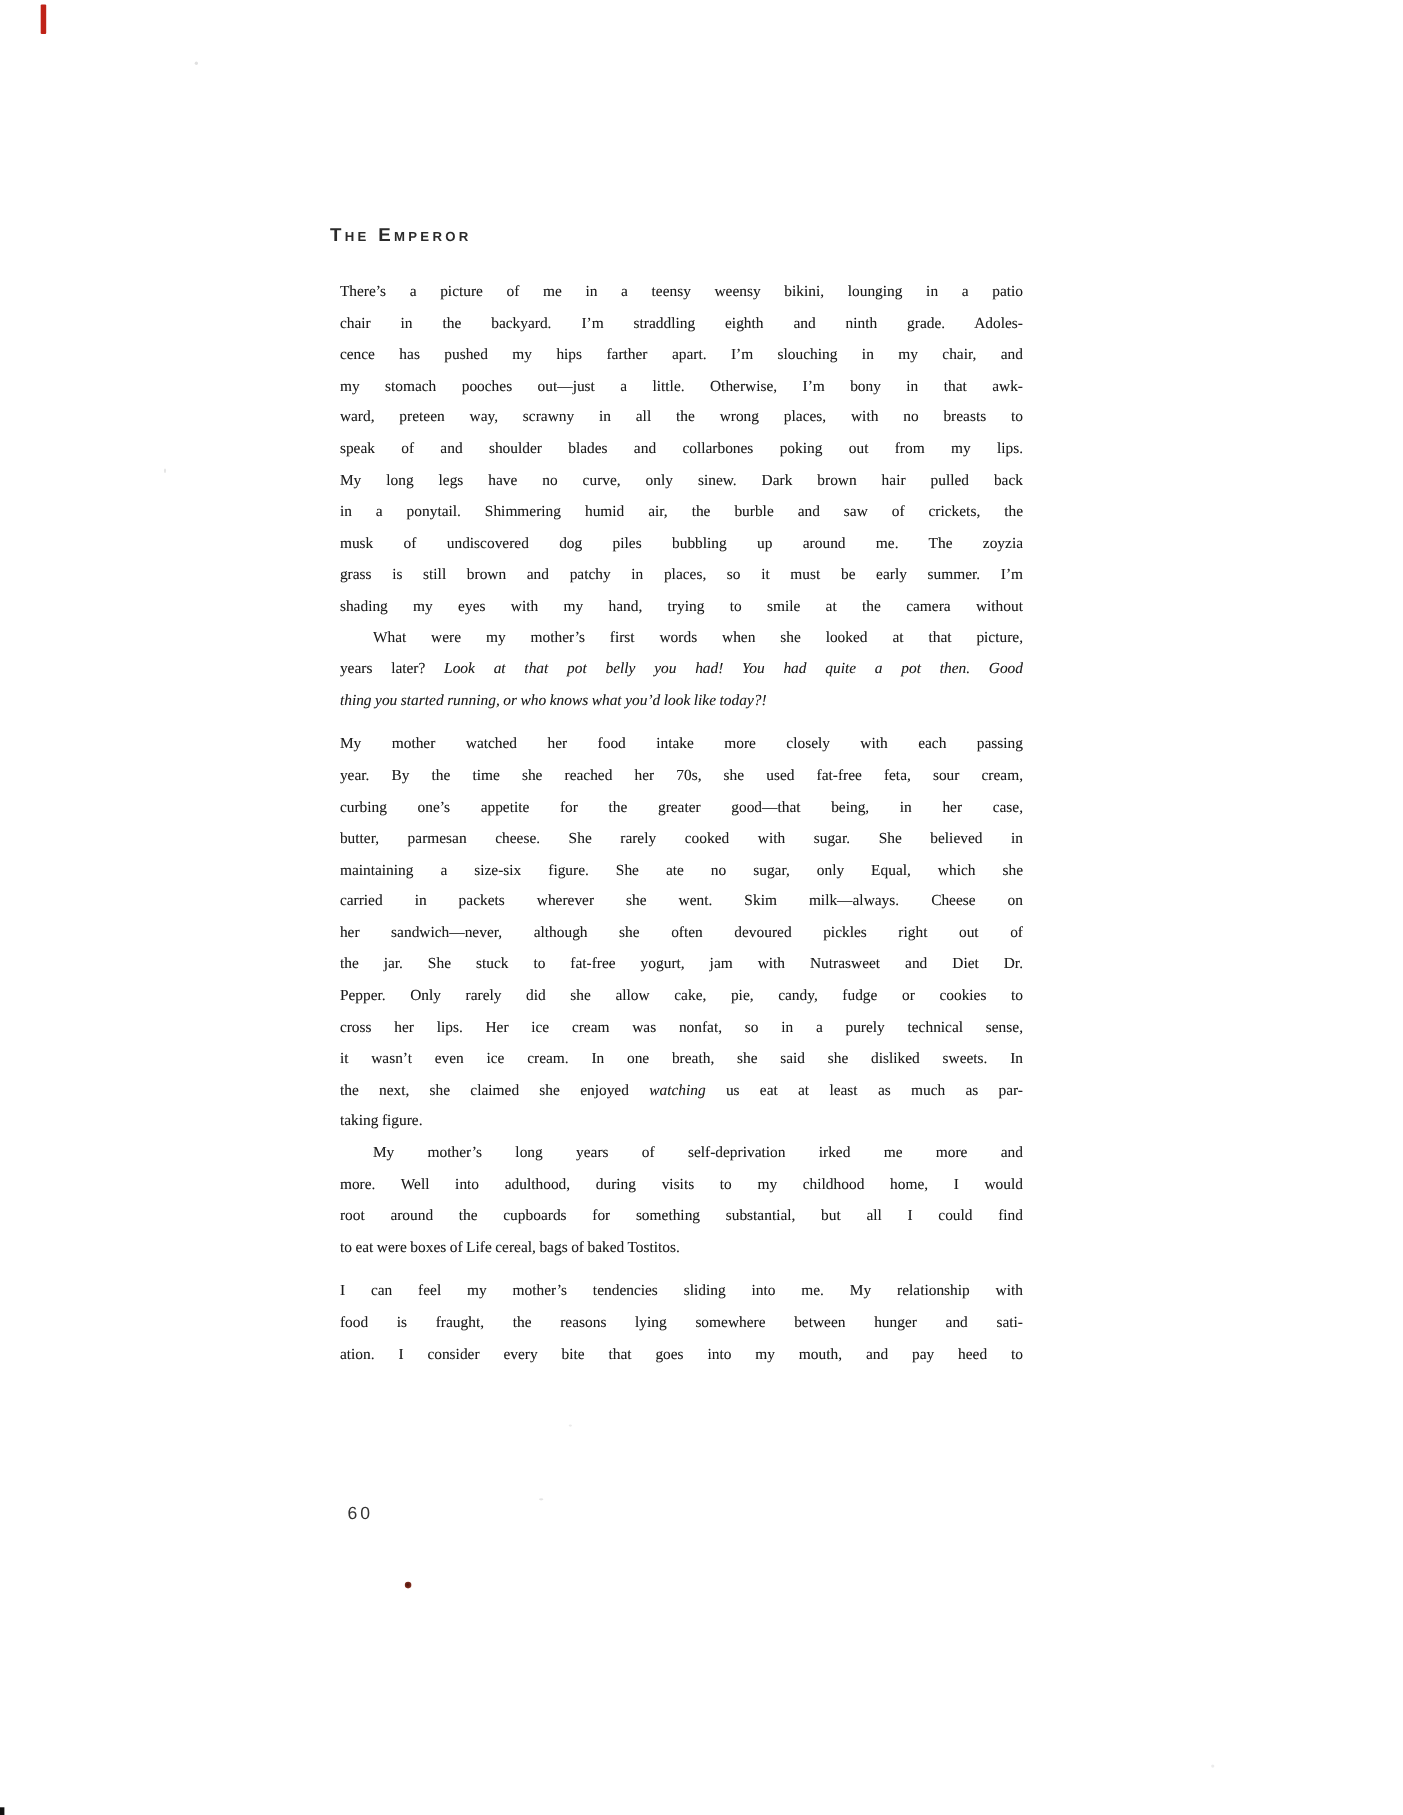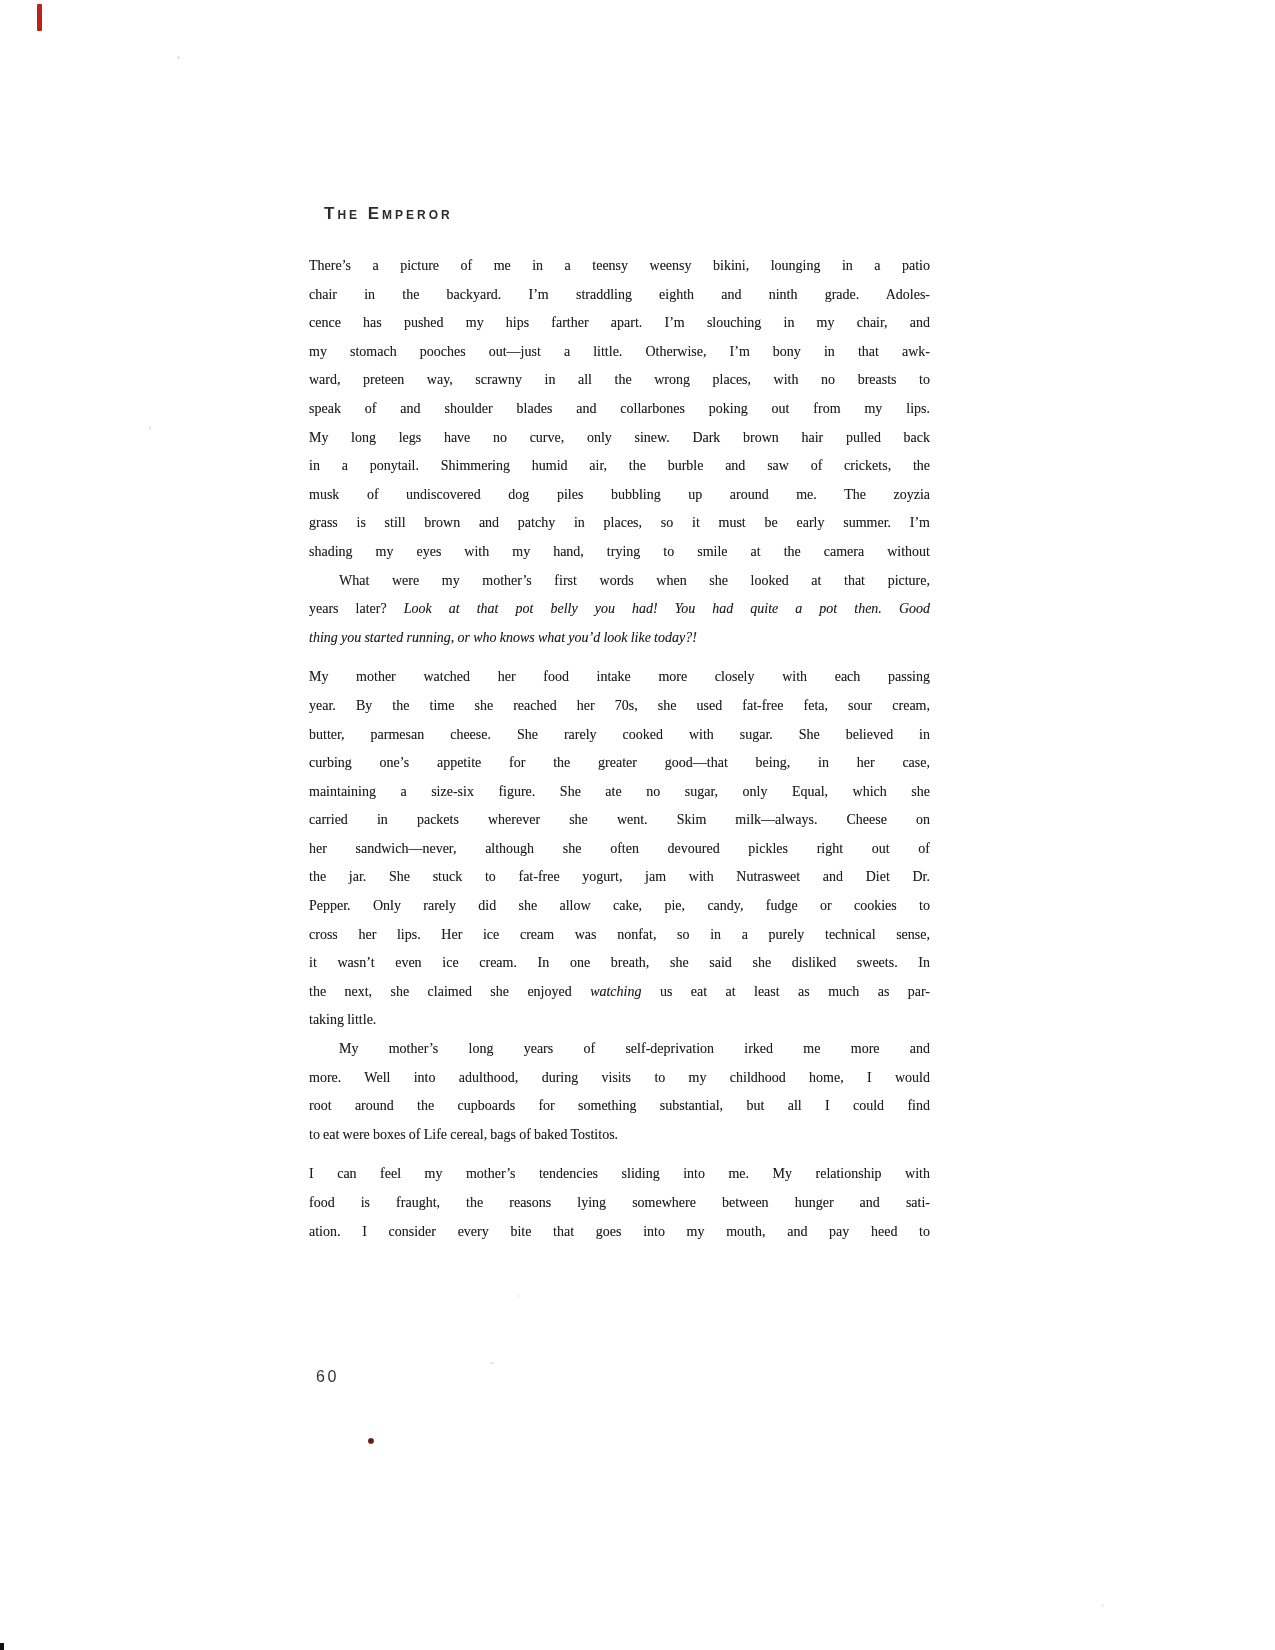--- a/index.html
+++ b/index.html
@@ -11,21 +11,21 @@
     position: relative;
     width: 1275px;
     height: 1650px;
     background: #ffffff;
     overflow: hidden;
     font-family: "Liberation Serif", serif;
     color: #1d1d1d;
   }
   .running-header {
     position: absolute;
-    left: 324px;
+    left: 300px;
     top: 204px;
     font-family: "Liberation Sans", sans-serif;
     font-variant: small-caps;
     font-weight: bold;
     font-size: 17px;
     letter-spacing: 3px;
     color: #2b2b2b;
   }
   .body-text {
     position: absolute;
@@ -119,31 +119,31 @@
         <div class="line"><span>shading my eyes with my hand, trying to smile at the camera without</span></div>
       </div>
       <div class="para">
         <div class="line indent"><span>What were my mother’s first words when she looked at that picture,</span></div>
         <div class="line"><span>years later? </span><span class="it">Look at that pot belly you had! You had quite a pot then. Good</span></div>
         <div class="line last"><span class="it">thing you started running, or who knows what you’d look like today?!</span></div>
       </div>
       <div class="para space-before">
         <div class="line"><span>My mother watched her food intake more closely with each passing</span></div>
         <div class="line"><span>year. By the time she reached her 70s, she used fat-free feta, sour cream,</span></div>
+        <div class="line"><span>curbing one’s appetite for the greater good—that being, in her case,</span></div>
         <div class="line"><span>butter, parmesan cheese. She rarely cooked with sugar. She believed in</span></div>
-        <div class="line"><span>curbing one’s appetite for the greater good—that being, in her case,</span></div>
         <div class="line"><span>maintaining a size-six figure. She ate no sugar, only Equal, which she</span></div>
         <div class="line"><span>carried in packets wherever she went. Skim milk—always. Cheese on</span></div>
         <div class="line"><span>her sandwich—never, although she often devoured pickles right out of</span></div>
         <div class="line"><span>the jar. She stuck to fat-free yogurt, jam with Nutrasweet and Diet Dr.</span></div>
         <div class="line"><span>Pepper. Only rarely did she allow cake, pie, candy, fudge or cookies to</span></div>
         <div class="line"><span>cross her lips. Her ice cream was nonfat, so in a purely technical sense,</span></div>
         <div class="line"><span>it wasn’t even ice cream. In one breath, she said she disliked sweets. In</span></div>
         <div class="line"><span>the next, she claimed she enjoyed </span><span class="it">watching</span><span> us eat at least as much as par-</span></div>
-        <div class="line last"><span>taking little.</span></div>
+        <div class="line last"><span>taking figure.</span></div>
       </div>
       <div class="para">
         <div class="line indent"><span>My mother’s long years of self-deprivation irked me more and</span></div>
         <div class="line"><span>more. Well into adulthood, during visits to my childhood home, I would</span></div>
         <div class="line"><span>root around the cupboards for something substantial, but all I could find</span></div>
         <div class="line last"><span>to eat were boxes of Life cereal, bags of baked Tostitos.</span></div>
       </div>
       <div class="para space-before">
         <div class="line"><span>I can feel my mother’s tendencies sliding into me. My relationship with</span></div>
         <div class="line"><span>food is fraught, the reasons lying somewhere between hunger and sati-</span></div>

